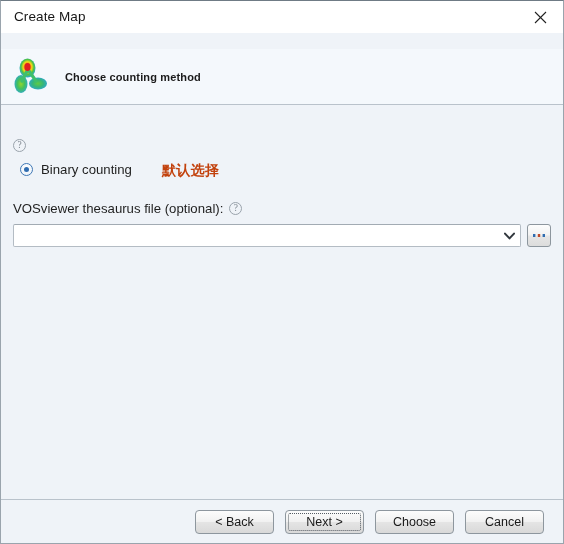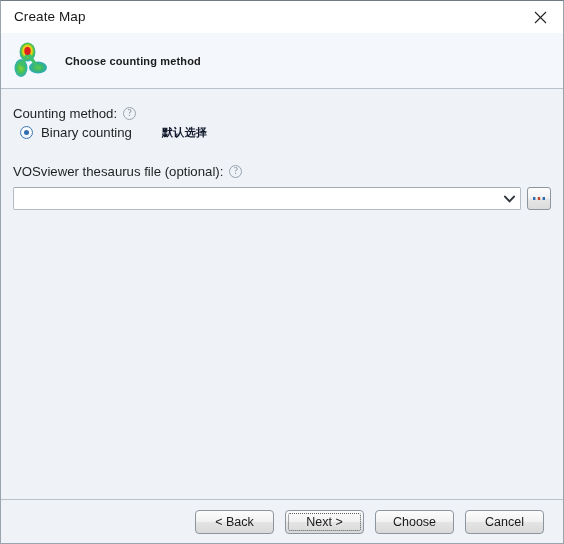--- a/index.html
+++ b/index.html
@@ -18,20 +18,21 @@
 
   .dialog {
     position: relative;
     width: 564px;
     height: 544px;
     background: #eff3f8;
     border: 1px solid #9aa4ad;
     border-top: 1px solid #6f7b85;
     display: flex;
     flex-direction: column;
+    gap: 16px;
   }
 
   
   .titlebar {
     height: 32px;
     min-height: 32px;
     background: #ffffff;
     display: flex;
     align-items: center;
     padding: 0 0 0 13px;
@@ -110,20 +111,21 @@
     cursor: pointer;
     display: inline-block;
     background: #eff3f8;
     user-select: none;
   }
 
   .radio-row {
     display: flex;
     align-items: center;
     height: 21px;
+    margin-top: 5px;
     padding-left: 7px;
     gap: 8px;
   }
   .radio {
     width: 13px;
     height: 13px;
     border-radius: 50%;
     border: 1px solid #8e979f;
     background: radial-gradient(circle at 50% 35%, #ffffff 0%, #f0f0f0 70%, #e4e6e8 100%);
     position: relative;
@@ -144,22 +146,22 @@
     border-radius: 50%;
     background: #2f6cb0;
   }
   .radio-label {
     font-size: 13.2px;
     color: #1f1f1f;
     cursor: pointer;
     line-height: 1;
   }
   .annot-red {
-    color: #0f172a;
-    font-size: 11px;
+    color: #c2410c;
+    font-size: 14px;
     font-weight: bold;
     margin-left: 22px;
     letter-spacing: 0.4px;
     line-height: 1;
   }
 
   .thesaurus-block { margin-top: 20px; }
 
   .combo-row {
     display: flex;
@@ -291,21 +293,20 @@
         <path d="M16 14 L23 24" stroke="#3fbf6d" stroke-width="3.2" stroke-linecap="round"></path>
         <ellipse cx="14.5" cy="10" rx="3" ry="4" fill="#de1f1f"></ellipse>
       </svg>
     </div>
     <div class="banner-title">Choose counting method</div>
   </div>
 
   <div class="content">
 
     <div class="field-label-row">
-      <span>Counting method:</span>
       <span class="help-icon">?</span>
     </div>
 
     <div class="radio-row">
       <span class="radio checked"></span>
       <span class="radio-label">Binary counting</span>
       <span class="annot-red">默认选择</span>
     </div>
 
 

